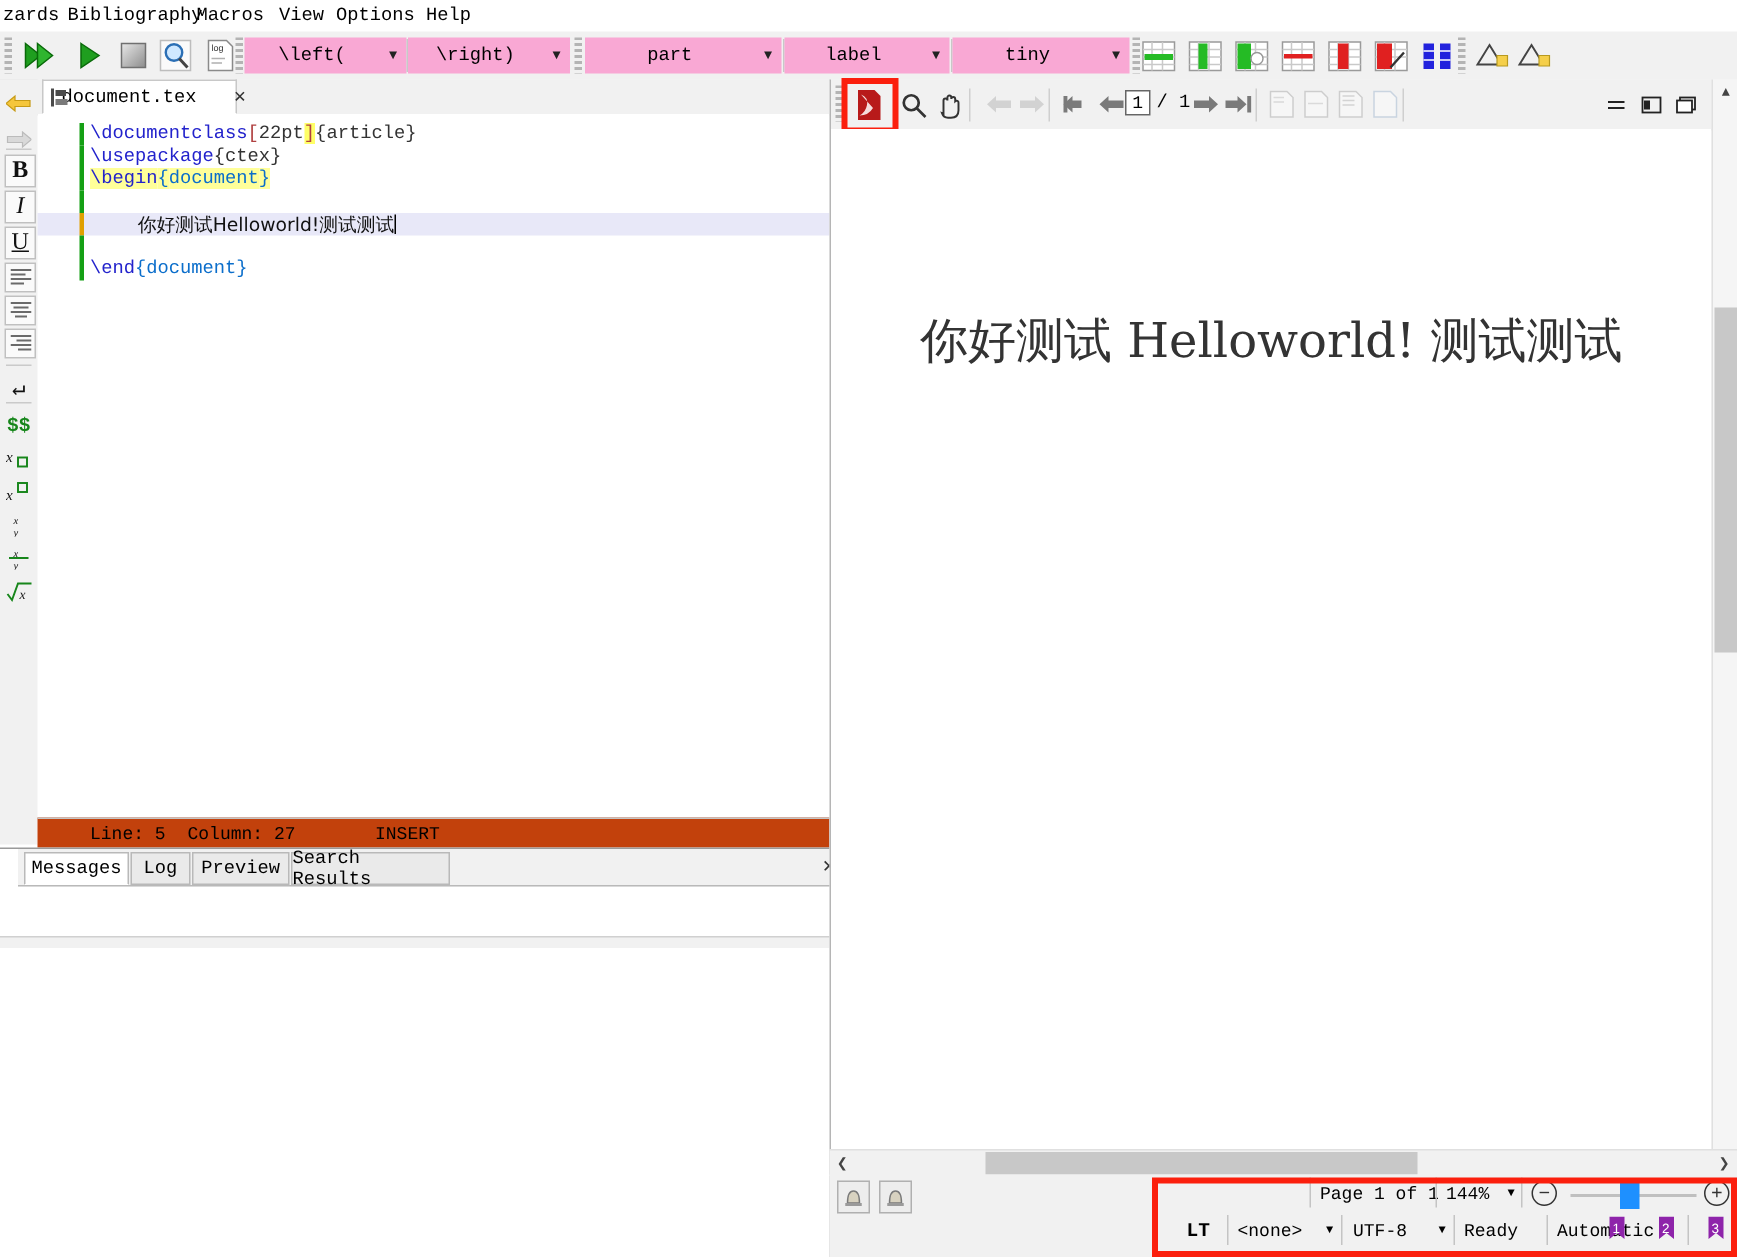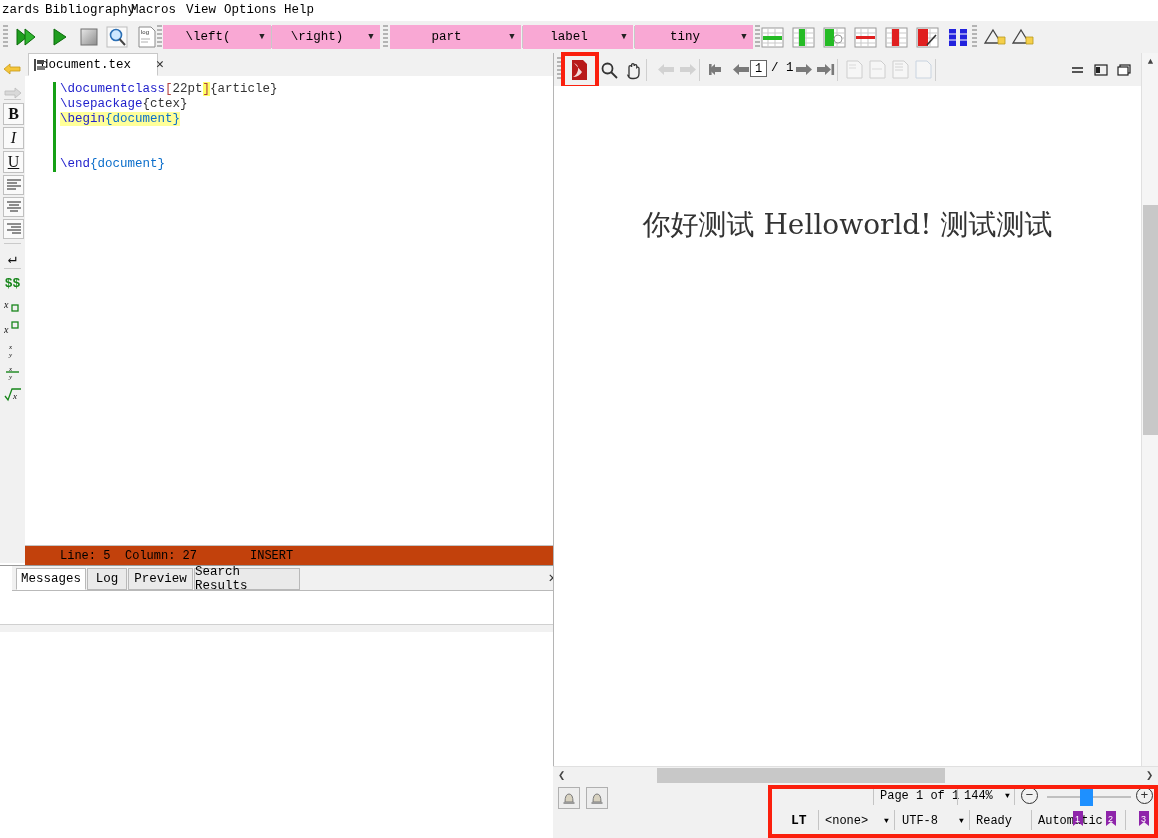--- a/index.html
+++ b/index.html
@@ -80,21 +80,21 @@
   .pdftb{position:absolute;left:0;top:0;width:605px;height:33px;background:#f1f1f1;border-bottom:1px solid #d2d2d2;}
   .pdfbtn{position:absolute;top:4px;width:25px;height:25px;display:flex;align-items:center;justify-content:center;}
   .redbox{position:absolute;border:4px solid #fb1f0d;box-sizing:border-box;}
   .pagebox{position:absolute;top:7px;width:17px;height:17px;border:1px solid #666;background:#fff;
            font-family:"Liberation Mono",monospace;font-size:12px;text-align:center;line-height:16px;box-sizing:border-box;}
   .pagetot{position:absolute;top:8px;font-family:"Liberation Mono",monospace;font-size:12.5px;color:#000;}
   .winctl{position:absolute;top:8px;width:17px;height:17px;display:flex;align-items:center;justify-content:center;font-size:14px;color:#222;}
 
   .pdfcanvas{position:absolute;left:0;top:33px;width:587px;height:733px;background:#fff;overflow:hidden;}
   .pdftext{position:absolute;left:0;right:0;top:120px;text-align:center;
-           font-family:"DejaVu Serif","Liberation Serif",serif;font-size:28px;color:#333;}
+           font-family:"DejaVu Serif","Liberation Serif",serif;font-size:32px;color:#333;}
   .vscroll{position:absolute;left:1141px;top:53px;width:17px;height:733px;background:#f5f5f5;border-left:1px solid #e0e0e0;}
   .vthumb{position:absolute;left:1px;width:15px;background:#c8c8c8;}
   .sarrow{position:absolute;left:0;width:17px;height:17px;display:flex;align-items:center;justify-content:center;font-size:9px;color:#444;}
   .hscroll{position:absolute;left:553px;top:766px;width:605px;height:17px;background:#f1f1f1;border-top:1px solid #e0e0e0;}
   .hthumb{position:absolute;top:1px;height:15px;background:#c8c8c8;}
   .harrow{position:absolute;top:0;width:17px;height:17px;display:flex;align-items:center;justify-content:center;font-size:12px;color:#444;}
 
   
   .botbar{position:absolute;left:553px;top:783px;width:605px;height:55px;background:#f1f1f1;}
   .ab-btn{position:absolute;width:20px;height:20px;border:1px solid #b0b0b0;background:#ededed;
@@ -333,20 +333,21 @@
         <span class="tabname">document.tex</span>
         <span class="tabclose">✕</span>
       </div>
     </div>
 
     <div class="code" id="code-area">
         <div class="cline"><div class="gutter" style="background: rgb(21, 160, 21);"></div><span style="position: relative;"><span class="kw">\documentclass</span><span class="brk">[</span><span class="brc">22pt</span><span class="brk hlcurs">]</span><span class="brc">{</span><span class="brc">article</span><span class="brc">}</span></span></div>
         <div class="cline"><div class="gutter" style="background: rgb(21, 160, 21);"></div><span style="position: relative;"><span class="kw">\usepackage</span><span class="brc">{</span><span class="brc">ctex</span><span class="brc">}</span></span></div>
         <div class="cline"><div class="gutter" style="background: rgb(21, 160, 21);"></div><span style="position: relative;"><span class="kw hlyellow">\begin</span><span class="kw2 hlyellow">{</span><span class="kw2 hlyellow">document</span><span class="kw2 hlyellow">}</span></span></div>
         <div class="cline"><div class="gutter" style="background: rgb(21, 160, 21);"></div><span style="position: relative;"></span></div>
+        <div class="cline"><div class="hl-row"></div><div class="gutter" style="background: rgb(224, 160, 0);"></div><span style="position: relative;"><span class="plain">        你好测试Helloworld!测试测试</span><span class="caret"></span></span></div>
         <div class="cline"><div class="gutter" style="background: rgb(21, 160, 21);"></div><span style="position: relative;"></span></div>
         <div class="cline"><div class="gutter" style="background: rgb(21, 160, 21);"></div><span style="position: relative;"><span class="kw">\end</span><span class="kw2">{</span><span class="kw2">document</span><span class="kw2">}</span></span></div>
       </div>
   </div>
 
   <div class="editstatus">
     <span style="left:35px">Line: 5</span>
     <span style="left:100px">Column: 27</span>
     <span style="left:225px">INSERT</span>
   </div>

